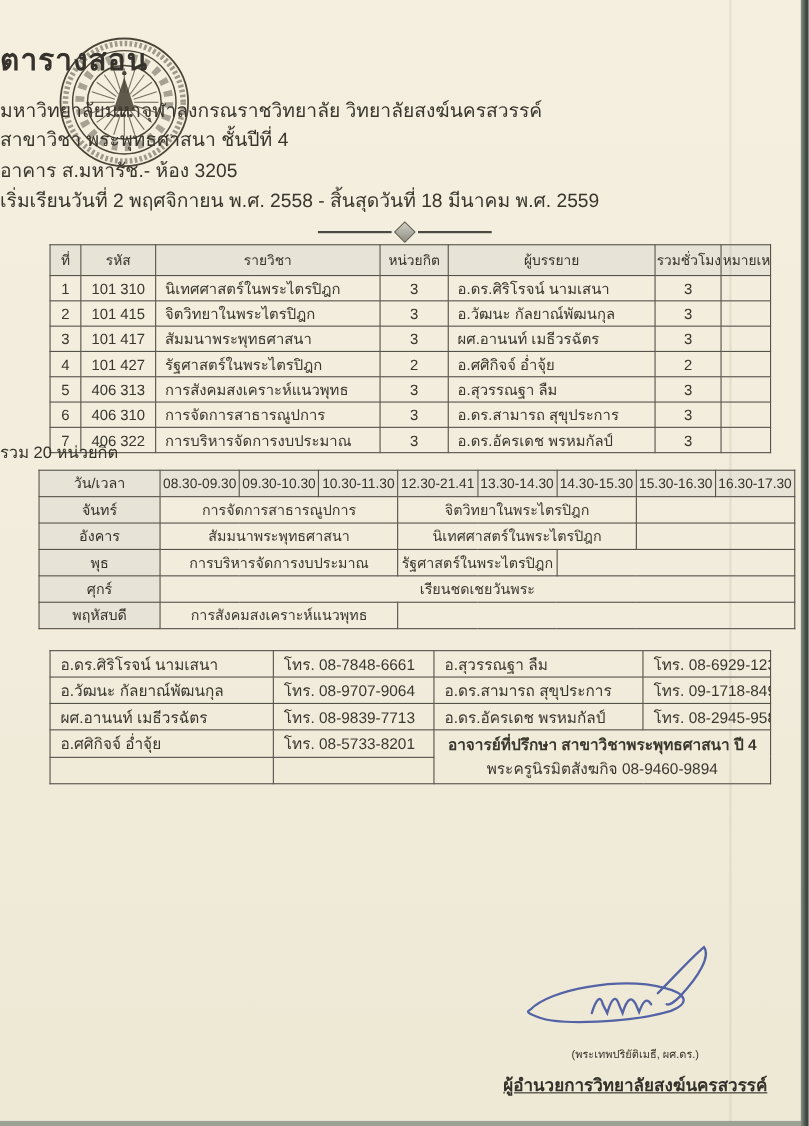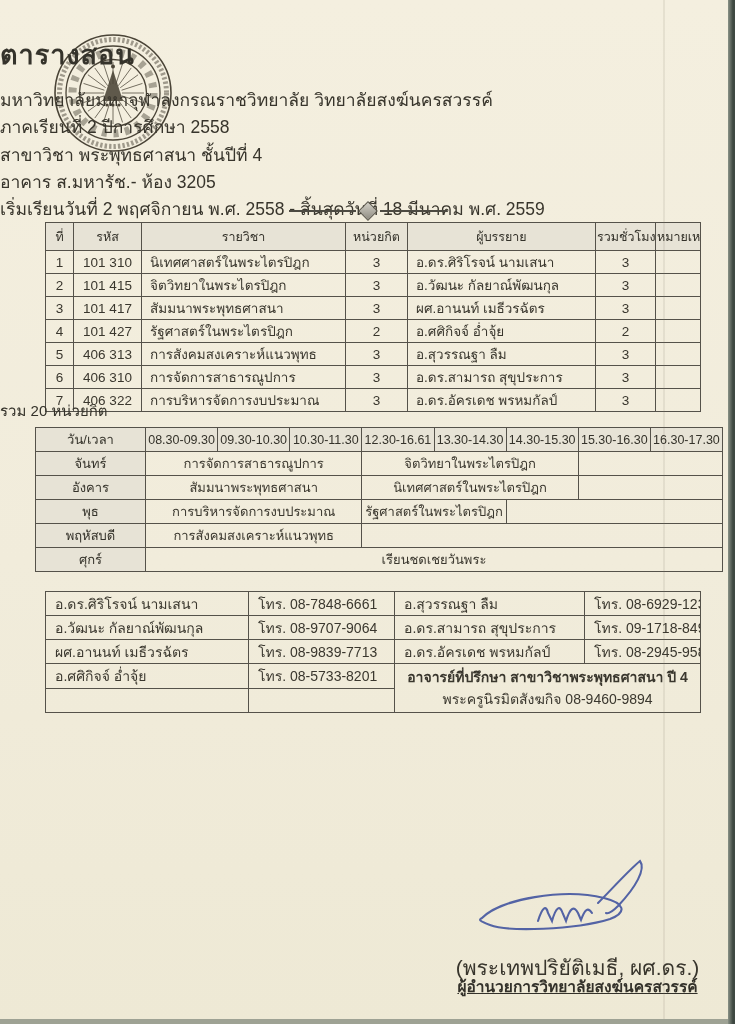--- a/index.html
+++ b/index.html
@@ -45,21 +45,21 @@
 
   
   .contacts-wrap { position:absolute; top:591px; left:45px; width:655px; }
   .contacts td { font-size:14px; height:23px; text-align:left; padding:0 0 0 9px; vertical-align:middle; white-space:nowrap; }
   .contacts td.advisor { text-align:center; padding:2px 12px; vertical-align:middle; }
   .advisor-title { font-weight:bold; font-size:14px; line-height:22px; }
   .advisor-contact { font-size:14px; line-height:22px; }
 
   
   .sig-svg { position:absolute; left:468px; top:858px; width:188px; height:88px; }
-  .sig-name { position:absolute; top:951px; left:430px; width:295px; text-align:center; font-size:21px; color:#38352c; }
+  .sig-name { position:absolute; top:951px; left:430px; width:295px; text-align:center; font-size:10px; color:#38352c; }
   .sig-position { position:absolute; top:974px; left:420px; width:315px; text-align:center; font-size:15.5px; font-weight:bold; color:#33312a;text-decoration:underline; }
 </style>
 </head>
 <body>
 
 <div class="page">
 
   <svg class="seal" viewBox="0 0 122 122">
     <g fill="none" stroke="#4a4437">
       <circle cx="61" cy="61" r="58" stroke-width="1.6"></circle>
@@ -93,21 +93,20 @@
     <path d="M61 38 L51 69 L71 69 Z" fill="#4a4437" opacity="0.88"></path>
     <circle cx="61" cy="34.5" r="2" fill="#4a4437"></circle>
     <circle cx="55" cy="73" r="1.6" fill="#4a4437"></circle>
     <circle cx="61" cy="73" r="1.6" fill="#4a4437"></circle>
     <circle cx="67" cy="73" r="1.6" fill="#4a4437"></circle>
   </svg>
 
   <div class="doc-header">
     <div class="doc-title">ตารางสอน</div>
     <div class="doc-line">มหาวิทยาลัยมหาจุฬาลงกรณราชวิทยาลัย  วิทยาลัยสงฆ์นครสวรรค์</div>
-    <div class="doc-line">ภาคเรียนที่ 2   ปีการศึกษา 2558</div>
     <div class="doc-line">สาขาวิชา พระพุทธศาสนา   ชั้นปีที่ 4</div>
     <div class="doc-line">อาคาร ส.มหารัช.-   ห้อง 3205</div>
     <div class="doc-line">เริ่มเรียนวันที่ 2 พฤศจิกายน พ.ศ. 2558  -  สิ้นสุดวันที่ 18 มีนาคม พ.ศ. 2559</div>
   </div>
 
   <div class="divider">
     <div class="line"></div>
     <div class="diamond"></div>
     <div class="line"></div>
   </div>
@@ -208,21 +207,21 @@
     <table class="schedule">
       <colgroup>
           <col style="width:110px">
         </colgroup>
       <thead>
           <tr>
             <th class="day">วัน/เวลา</th>
             <th>08.30-09.30</th>
             <th>09.30-10.30</th>
             <th>10.30-11.30</th>
-            <th>12.30-16.61</th>
+            <th>12.30-21.41</th>
             <th>13.30-14.30</th>
             <th>14.30-15.30</th>
             <th>15.30-16.30</th>
             <th>16.30-17.30</th>
           </tr>
         </thead>
       <tbody>
           <tr>
             <th class="day">จันทร์</th>
             <td colspan="3">การจัดการสาธารณูปการ</td>
@@ -235,27 +234,27 @@
             <td colspan="3">นิเทศศาสตร์ในพระไตรปิฎก</td>
             <td colspan="2"></td>
           </tr>
           <tr>
             <th class="day">พุธ</th>
             <td colspan="3">การบริหารจัดการงบประมาณ</td>
             <td colspan="2">รัฐศาสตร์ในพระไตรปิฎก</td>
             <td colspan="3"></td>
           </tr>
           <tr>
+            <th class="day">ศุกร์</th>
+            <td colspan="8">เรียนชดเชยวันพระ</td>
+          </tr>
+          <tr>
             <th class="day">พฤหัสบดี</th>
             <td colspan="3">การสังคมสงเคราะห์แนวพุทธ</td>
             <td colspan="5"></td>
-          </tr>
-          <tr>
-            <th class="day">ศุกร์</th>
-            <td colspan="8">เรียนชดเชยวันพระ</td>
           </tr>
         </tbody>
     </table>
   </div>
 
   <div class="contacts-wrap">
     <table class="contacts">
       <colgroup>
         <col style="width:203px">
           <col style="width:146px">

